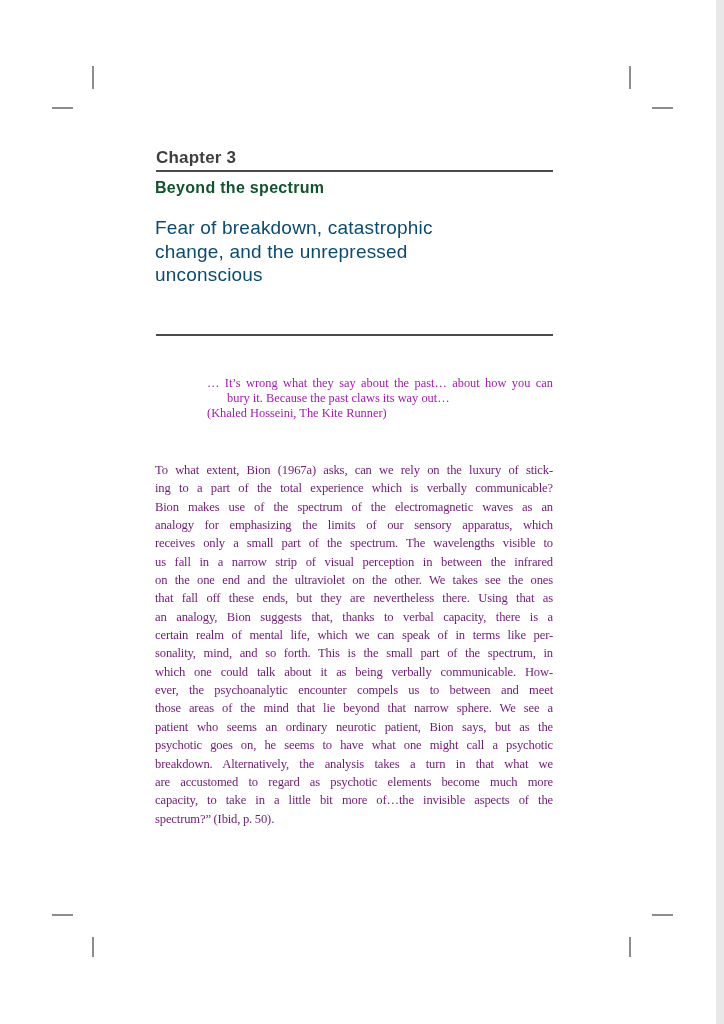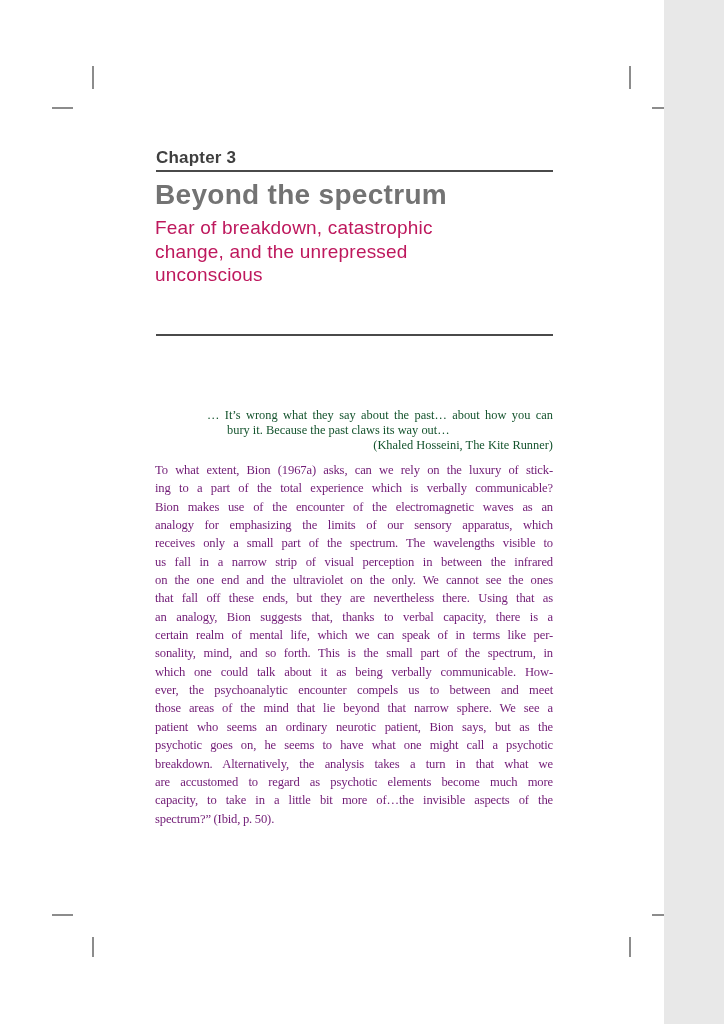--- a/index.html
+++ b/index.html
@@ -2,21 +2,21 @@
 <html><head>
 <meta charset="utf-8">
 <style>
   html, body {
     margin: 0;
     padding: 0;
     background: #e8e8e8;
   }
   .page {
     position: relative;
-    width: 664px;
+    width: 716px;
     height: 1024px;
     background: #ffffff;
     overflow: hidden;
     font-family: "Liberation Sans", sans-serif;
   }
   
   .mark {
     position: absolute;
     background: #8c8c8c;
   }
@@ -52,60 +52,59 @@
     height: 2px;
     background: #4a4a4a;
   }
   .rule-top { top: 170px; }
   .rule-mid { top: 334px; }
   .chapter-title {
     position: absolute;
     top: 179px;
     left: 0;
     margin: 0;
-    font-size: 28px;
+    font-size: 16px;
     font-weight: 700;
     letter-spacing: 0.3px;
-    color: #737373;
+    color: #14532d;
   }
   .chapter-subtitle {
     position: absolute;
     top: 216px;
     left: 0;
     width: 398px;
   }
   .subtitle-line {
     font-size: 19px;
     font-weight: 500;
     line-height: 23.5px;
     letter-spacing: 0.2px;
-    color: #be185d;
+    color: #0c4a6e;
   }
   .epigraph {
     position: absolute;
-    top: 408px;
+    top: 376px;
     left: 52px;
     width: 346px;
     font-family: "Liberation Serif", serif;
-    color: #14532d;
+    color: #a21caf;
   }
   .epigraph-line {
     font-size: 12.4px;
     line-height: 15.2px;
     text-align: justify;
     text-align-last: justify;
   }
   .epigraph-line.last-line {
     text-align-last: left;
     margin-left: 20px;
   }
   .epigraph-attribution {
     font-size: 12.4px;
     line-height: 15.2px;
-    text-align: right;
   }
   .body-paragraph {
     position: absolute;
     top: 461px;
     left: 0;
     width: 398px;
     font-family: Liberation Serif, serif;
     color: #701a75;
   }
   .body-line {
@@ -154,25 +153,25 @@
       <div>
           <div class="epigraph-line">… It’s wrong what they say about the past… about how you can</div>
           <div class="epigraph-line last-line">bury it. Because the past claws its way out…</div>
         </div>
       <div class="epigraph-attribution">(Khaled Hosseini, The Kite Runner)</div>
     </div>
 
     <div class="body-paragraph">
         <div class="body-line">To what extent, Bion (1967a) asks, can we rely on the luxury of stick-</div>
         <div class="body-line">ing to a part of the total experience which is verbally communicable?</div>
-        <div class="body-line">Bion makes use of the encounter of the electromagnetic waves as an</div>
+        <div class="body-line">Bion makes use of the spectrum of the electromagnetic waves as an</div>
         <div class="body-line">analogy for emphasizing the limits of our sensory apparatus, which</div>
         <div class="body-line">receives only a small part of the spectrum. The wavelengths visible to</div>
         <div class="body-line">us fall in a narrow strip of visual perception in between the infrared</div>
-        <div class="body-line">on the one end and the ultraviolet on the only. We cannot see the ones</div>
+        <div class="body-line">on the one end and the ultraviolet on the other. We takes see the ones</div>
         <div class="body-line">that fall off these ends, but they are nevertheless there. Using that as</div>
         <div class="body-line">an analogy, Bion suggests that, thanks to verbal capacity, there is a</div>
         <div class="body-line">certain realm of mental life, which we can speak of in terms like per-</div>
         <div class="body-line">sonality, mind, and so forth. This is the small part of the spectrum, in</div>
         <div class="body-line">which one could talk about it as being verbally communicable. How-</div>
         <div class="body-line">ever, the psychoanalytic encounter compels us to between and meet</div>
         <div class="body-line">those areas of the mind that lie beyond that narrow sphere. We see a</div>
         <div class="body-line">patient who seems an ordinary neurotic patient, Bion says, but as the</div>
         <div class="body-line">psychotic goes on, he seems to have what one might call a psychotic</div>
         <div class="body-line">breakdown. Alternatively, the analysis takes a turn in that what we</div>

